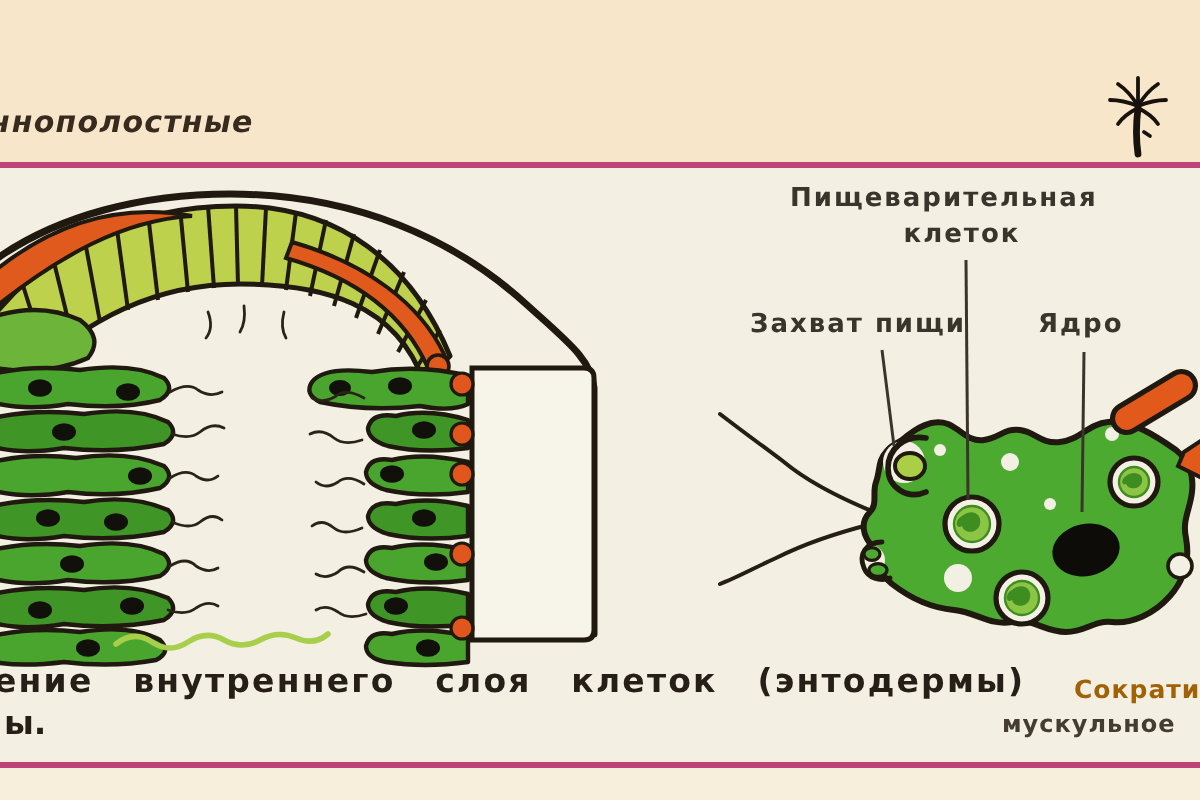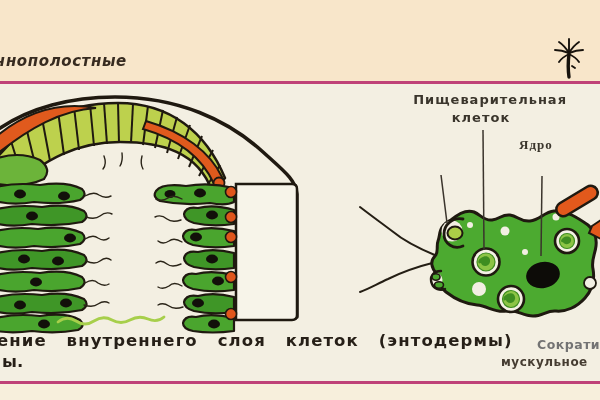--- a/index.html
+++ b/index.html
@@ -8,25 +8,25 @@
        background:#f8e6ca;}
   .page{position:absolute;inset:0;width:600px;height:400px;overflow:hidden;}
   .mid-band{position:absolute;left:0;top:83px;width:600px;height:298px;background:#f3efe2;}
   .bottom-band{position:absolute;left:0;top:381px;width:600px;height:19px;background:#f7efdc;}
   .rule{position:absolute;left:0;width:600px;height:2.5px;background:#bf4278;}
   .rule.top{top:81px;}
   .rule.bottom{top:381px;}
   .hdr{position:absolute;left:-5px;top:52px;font-size:15px;font-weight:bold;
        font-style:italic;color:#372b20;letter-spacing:.6px;white-space:nowrap;}
   .lbl{position:absolute;font-weight:bold;color:#3a352c;white-space:nowrap;}
-  .lbl.vac1{left:395px;top:92px;width:172px;text-align:right;font-size:13px;letter-spacing:1px;}
+  .lbl.vac1{left:395px;top:92px;width:172px;text-align:left;font-size:13px;letter-spacing:1px;}
   .lbl.vac2{left:395px;top:110px;width:172px;text-align:center;font-size:13px;letter-spacing:1px;}
   .lbl.cap {left:375px;top:155px;font-size:13px;letter-spacing:1px;}
-  .lbl.nuc {left:519px;top:137px;font-size:13px;letter-spacing:1px;font-family:Liberation Serif, serif;}
-  .lbl.mus1{left:537px;top:337px;font-size:12.5px;color:#737373;letter-spacing:.5px;}
+  .lbl.nuc {left:519px;top:155px;font-size:13px;letter-spacing:1px;}
+  .lbl.mus1{left:537px;top:337px;font-size:12.5px;color:#a16207;letter-spacing:.5px;}
   .lbl.mus2{left:501px;top:355px;font-size:12px;color:#453c31;letter-spacing:.5px;}
   .caption1{position:absolute;left:-3px;top:331px;font-size:16.5px;font-weight:bold;
             color:#261f17;letter-spacing:1.1px;word-spacing:13px;white-space:nowrap;}
   .caption2{position:absolute;left:2px;top:352px;font-size:16.5px;font-weight:bold;
             color:#261f17;}
   svg{position:absolute;left:0;top:0;}
 </style>
 </head>
 <body>
 
@@ -214,19 +214,20 @@
       <path d="M 569 53 C 564 51 559 50 555 50" stroke-width="1.9"></path>
       <path d="M 569 53 C 574 51 579 50 583 50" stroke-width="1.9"></path>
       <path d="M 569 54 C 565 56 561 59 559 62" stroke-width="1.9"></path>
       <path d="M 569 54 C 573 56 577 59 579 62" stroke-width="1.9"></path>
       <path d="M 572 66 l 3 2" stroke-width="1.9"></path>
     </g>
   </svg>
 
   <div class="lbl vac1">Пищеварительная</div>
   <div class="lbl vac2">клеток</div>
+  <div class="lbl cap">Захват пищи</div>
   <div class="lbl nuc">Ядро</div>
   <div class="lbl mus1">Сократи</div>
   <div class="lbl mus2">мускульное</div>
 
   <div class="caption1">ение внутреннего слоя клеток (энтодермы)</div>
   <div class="caption2">ы.</div>
 </div>
 
 </body></html>

